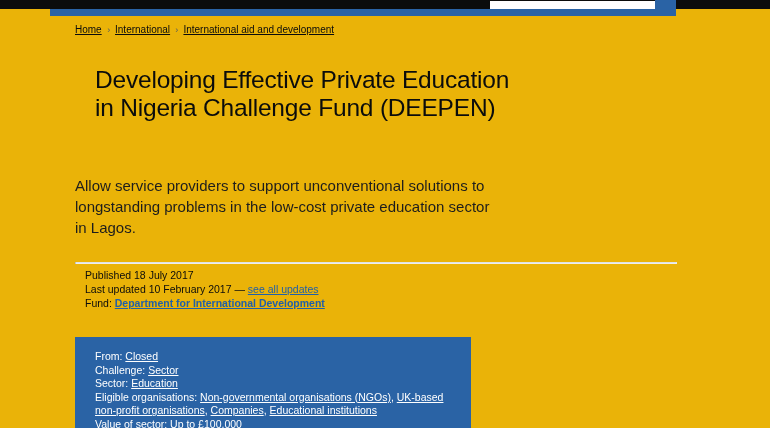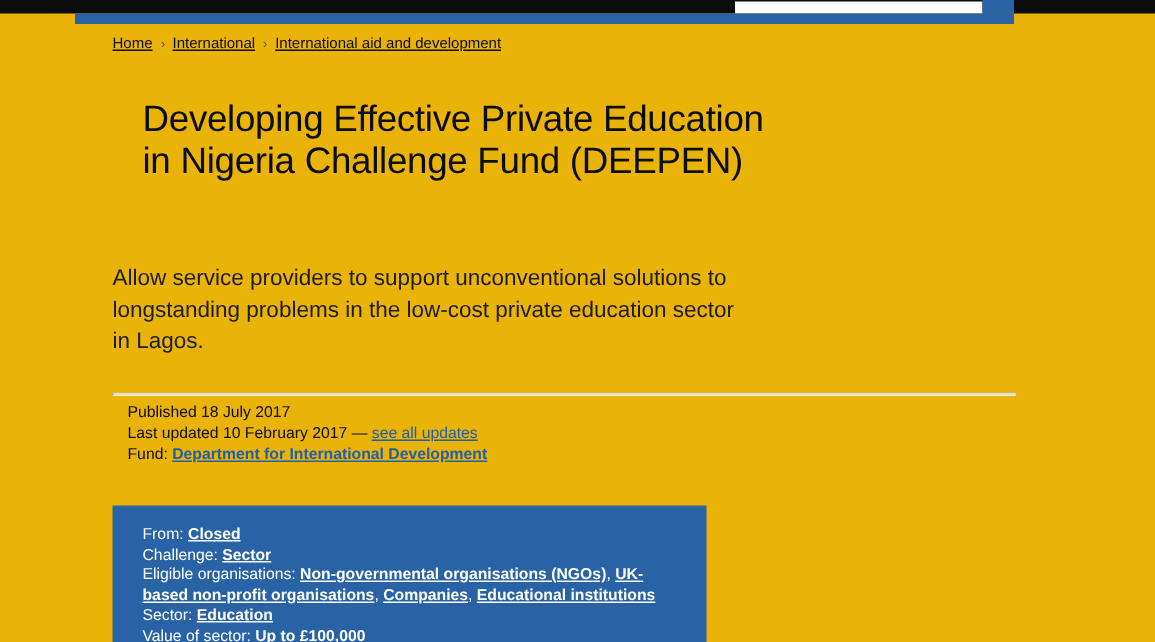--- a/index.html
+++ b/index.html
@@ -94,21 +94,21 @@
   .funding-box {
     position: absolute; left: 75px; top: 337px;
     width: 396px; height: 112px;
     background: #2a63a5;
     color: #ffffff;
     padding: 13px 20px;
     font-size: 10.5px; line-height: 13.5px;
   }
   .funding-box a {
     color: #ffffff;
-    font-weight: bold;
+    font-weight: normal;
     text-decoration: underline;
     cursor: pointer;
   }
 </style>
 </head>
 <body>
 
 <div class="canvas">
 
   <div class="topbar">
@@ -134,18 +134,18 @@
     </div>
     <div>
       <span>Fund:</span>
       <a class="bold">Department for International Development</a>
     </div>
   </div>
 
   <div class="funding-box" style="background: rgb(42, 99, 165);">
       <div><span>From: </span><a>Closed</a></div>
       <div><span>Challenge: </span><a>Sector</a></div>
+      <div><span>Sector: </span><a>Education</a></div>
       <div><span>Eligible organisations: </span><a>Non-governmental organisations (NGOs)</a>, <a>UK-based non-profit organisations</a>, <a>Companies</a>, <a>Educational institutions</a></div>
-      <div><span>Sector: </span><a>Education</a></div>
       <div><span>Value of sector: </span><a>Up to £100,000</a></div>
     </div>
 
 </div>
 
 </body></html>

